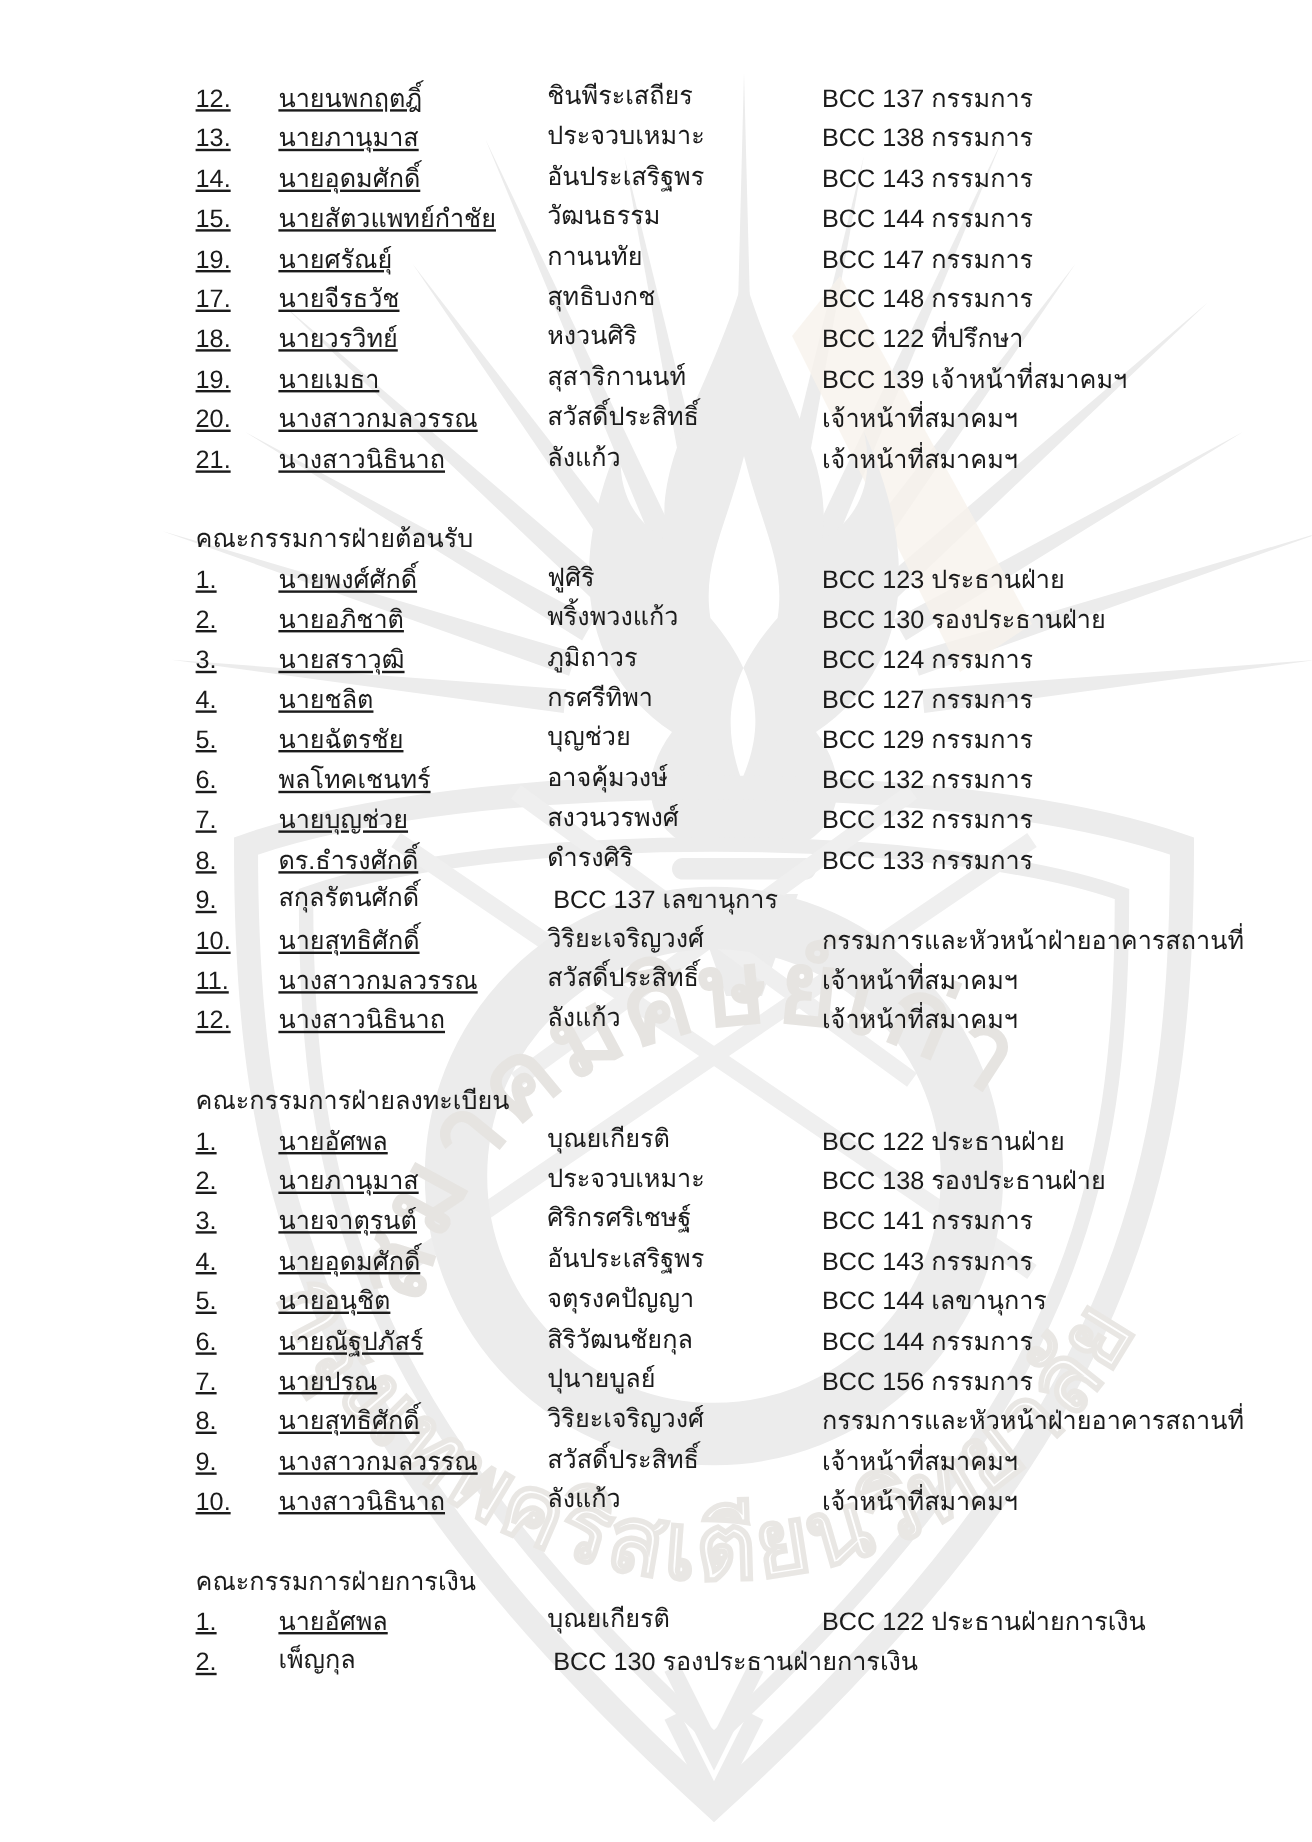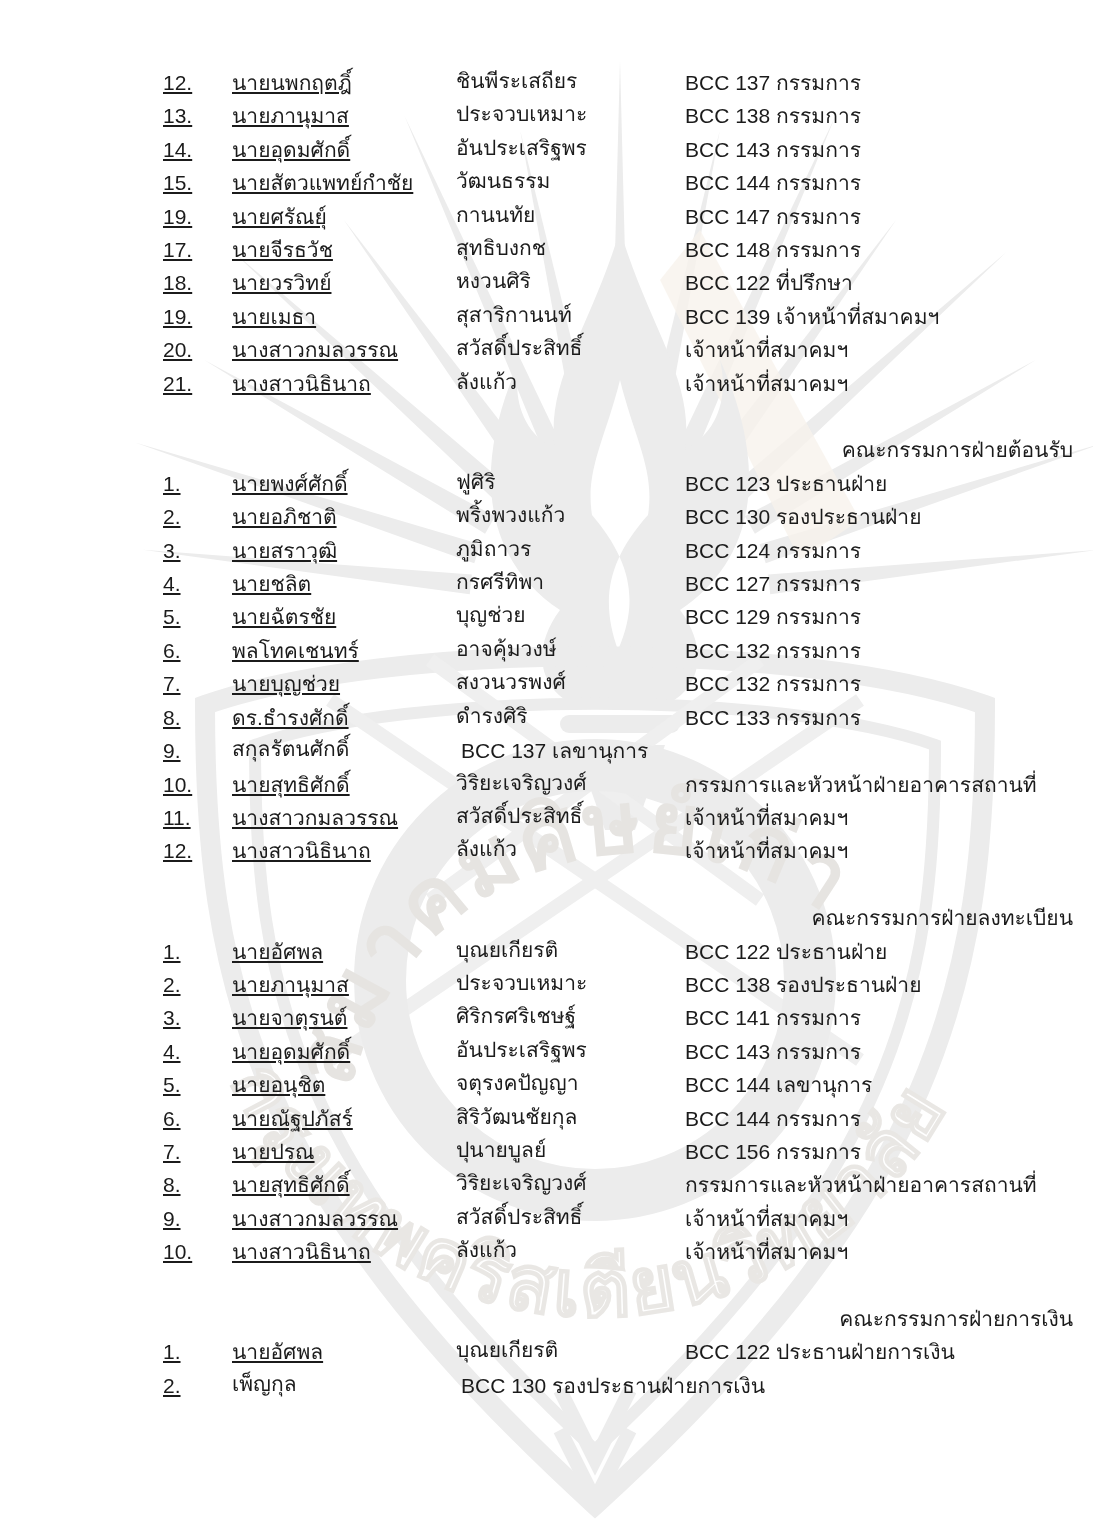--- a/index.html
+++ b/index.html
@@ -21,21 +21,21 @@
   .doc {
     position: absolute;
     inset: 0;
     z-index: 1;
     padding: 66px 20px 0 163px;
     font-size: 21px;
     line-height: 33.4px;
     box-sizing: border-box;
   }
   .section + .section { margin-top: 33.4px; }
-  .section-header { white-space: nowrap; text-align: right; }
+  .section-header { white-space: nowrap; }
   .row { display: flex; white-space: nowrap; }
   .col-no    { width: 69px;  flex: 0 0 auto; text-decoration: underline; }
   .col-first { width: 224px; flex: 0 0 auto; text-decoration: underline; }
   .col-last  { width: 229px; flex: 0 0 auto; font-family: Liberation Mono, monospace; }
   .col-pos   { flex: 1 1 auto; }
   .wm-text {
     font-family: "Liberation Sans", "DejaVu Sans", sans-serif;
     font-weight: bold;
   }
 </style>

